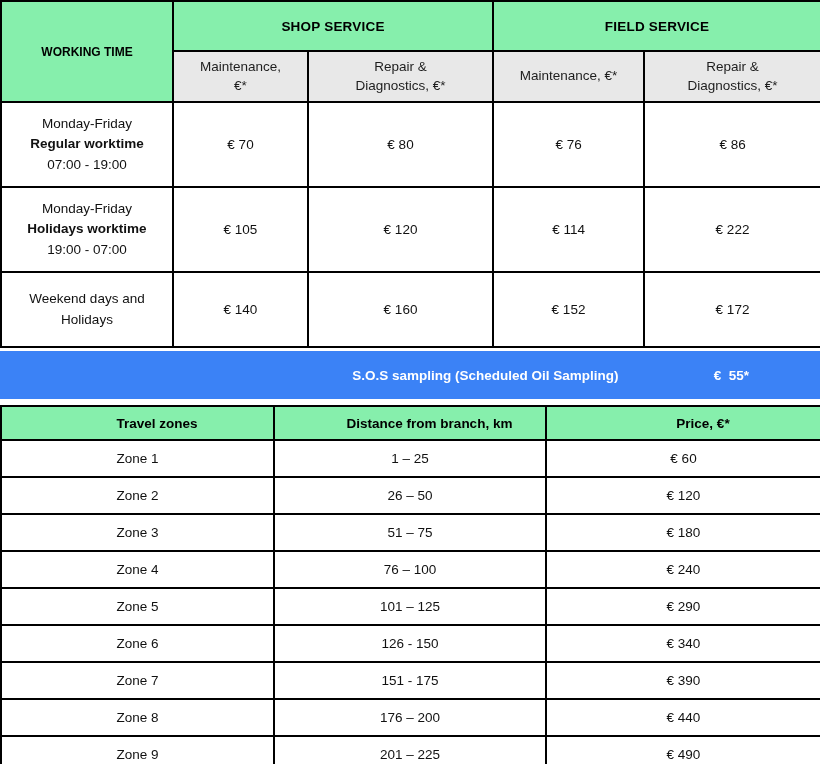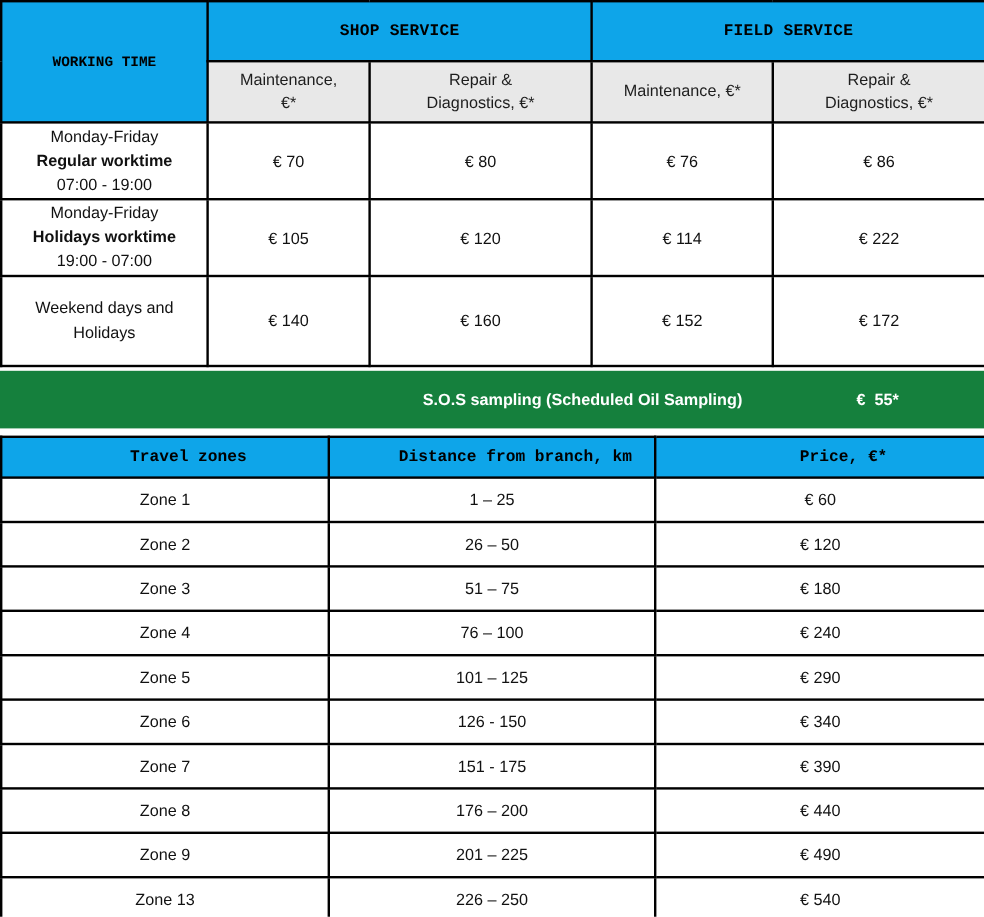--- a/index.html
+++ b/index.html
@@ -10,37 +10,37 @@
     height: 764px;
     overflow: hidden;
     background: #ffffff;
     color: #111;
   }
   table { border-collapse: collapse; table-layout: fixed; }
   td, th { border: 2px solid #000; text-align: center; vertical-align: middle; font-size: 13.5px; }
 
   
   .main-table { width: 820px; }
-  .cell-yellow { background: #0ea5e9; font-weight: bold; color: #000; font-family: Liberation Mono, monospace; }
+  .cell-yellow { background: #86efac; font-weight: bold; color: #000; }
   .corner-header { font-size: 12px; }
   .group-header { height: 50px; font-size: 13.5px; letter-spacing: .2px; }
   .subheader {
     background: #E8E8E8; height: 51px; font-weight: normal;
     color: #1d1d1d; white-space: pre-line; line-height: 1.35;
   }
-  .rate-row td { height: 64px; background: #fff; }
+  .rate-row td { height: 85px; background: #fff; }
   .rate-row.short td { height: 75px; }
   .worktime-label { line-height: 1.5; }
   .worktime-label .bold-line { font-weight: bold; }
 
   
   .sos-banner {
     position: relative;
     width: 820px; height: 48px;
-    background: #15803d;
+    background: #3b82f6;
     margin-top: 3px;
   }
   .sos-banner span {
     position: absolute; top: 50%;
     color: #ffffff; font-weight: bold; font-size: 13.5px;
     transform: translate(-50%, -50%);
     white-space: pre;
   }
   .sos-label { left: 59.2%; }
   .sos-price { left: 89.2%; }

